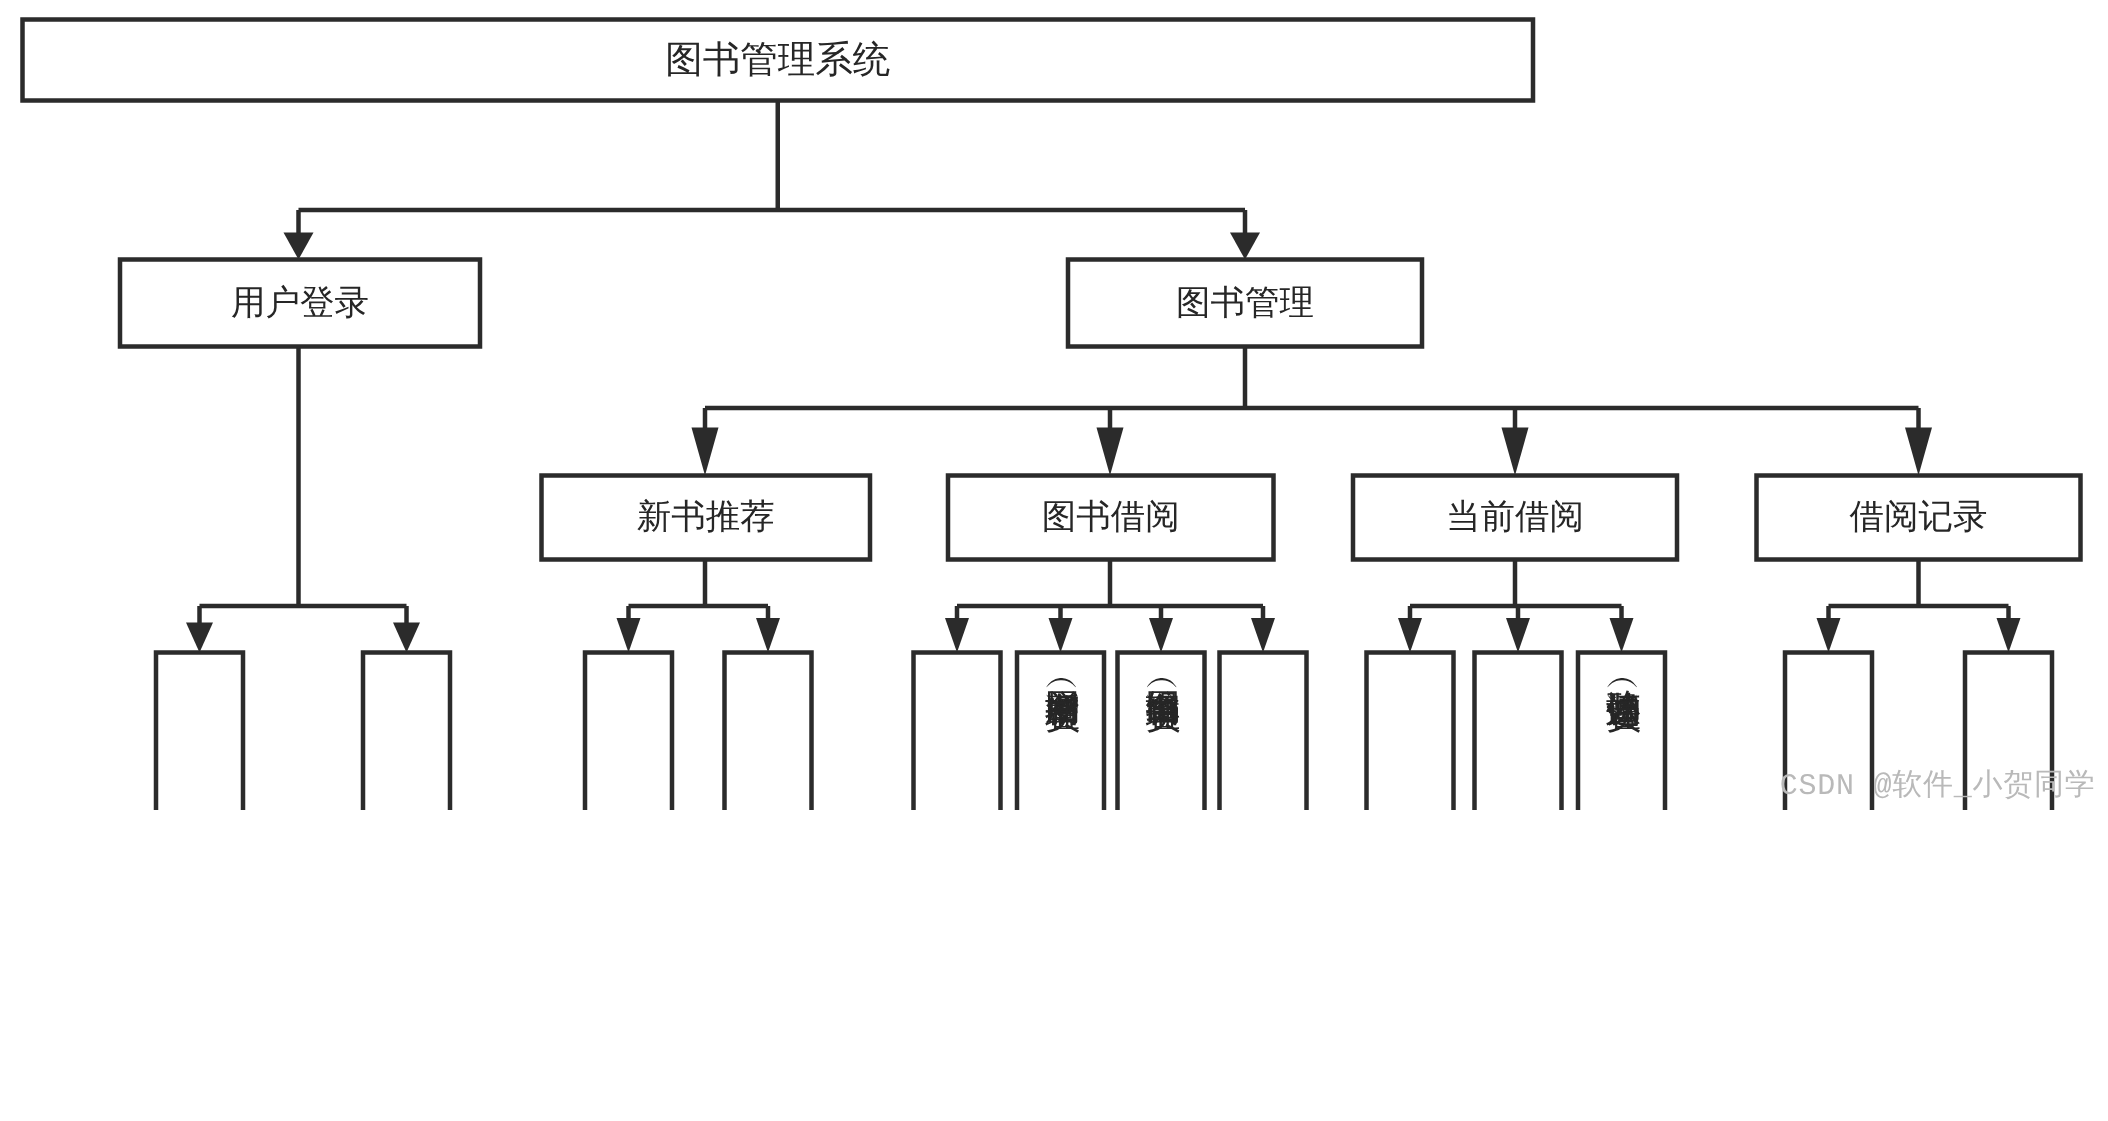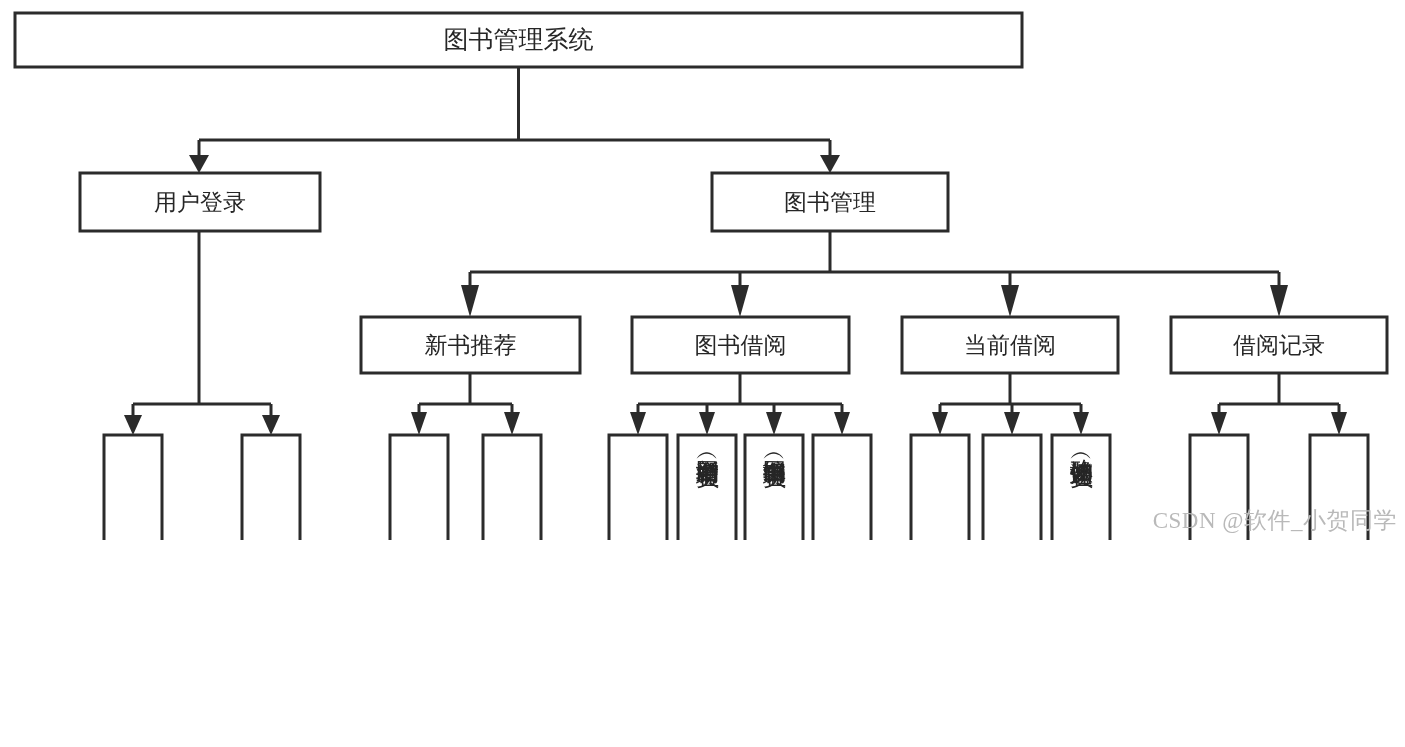--- a/index.html
+++ b/index.html
@@ -60,22 +60,22 @@
     color: #262626;
     line-height: 1.12;
     letter-spacing: 1px;
     white-space: nowrap;
     text-align: center;
   }
   .watermark {
     position: absolute;
     right: 8px;
     bottom: 4px;
-    font-family: Liberation Serif, serif;
-    font-size: 23px;
+    font-family: Liberation Mono, monospace;
+    font-size: 20px;
     color: #b9b9b9;
     letter-spacing: 0.5px;
     white-space: nowrap;
   }
 </style>
 </head>
 <body>
 
 <div id="diagram-root">
 

